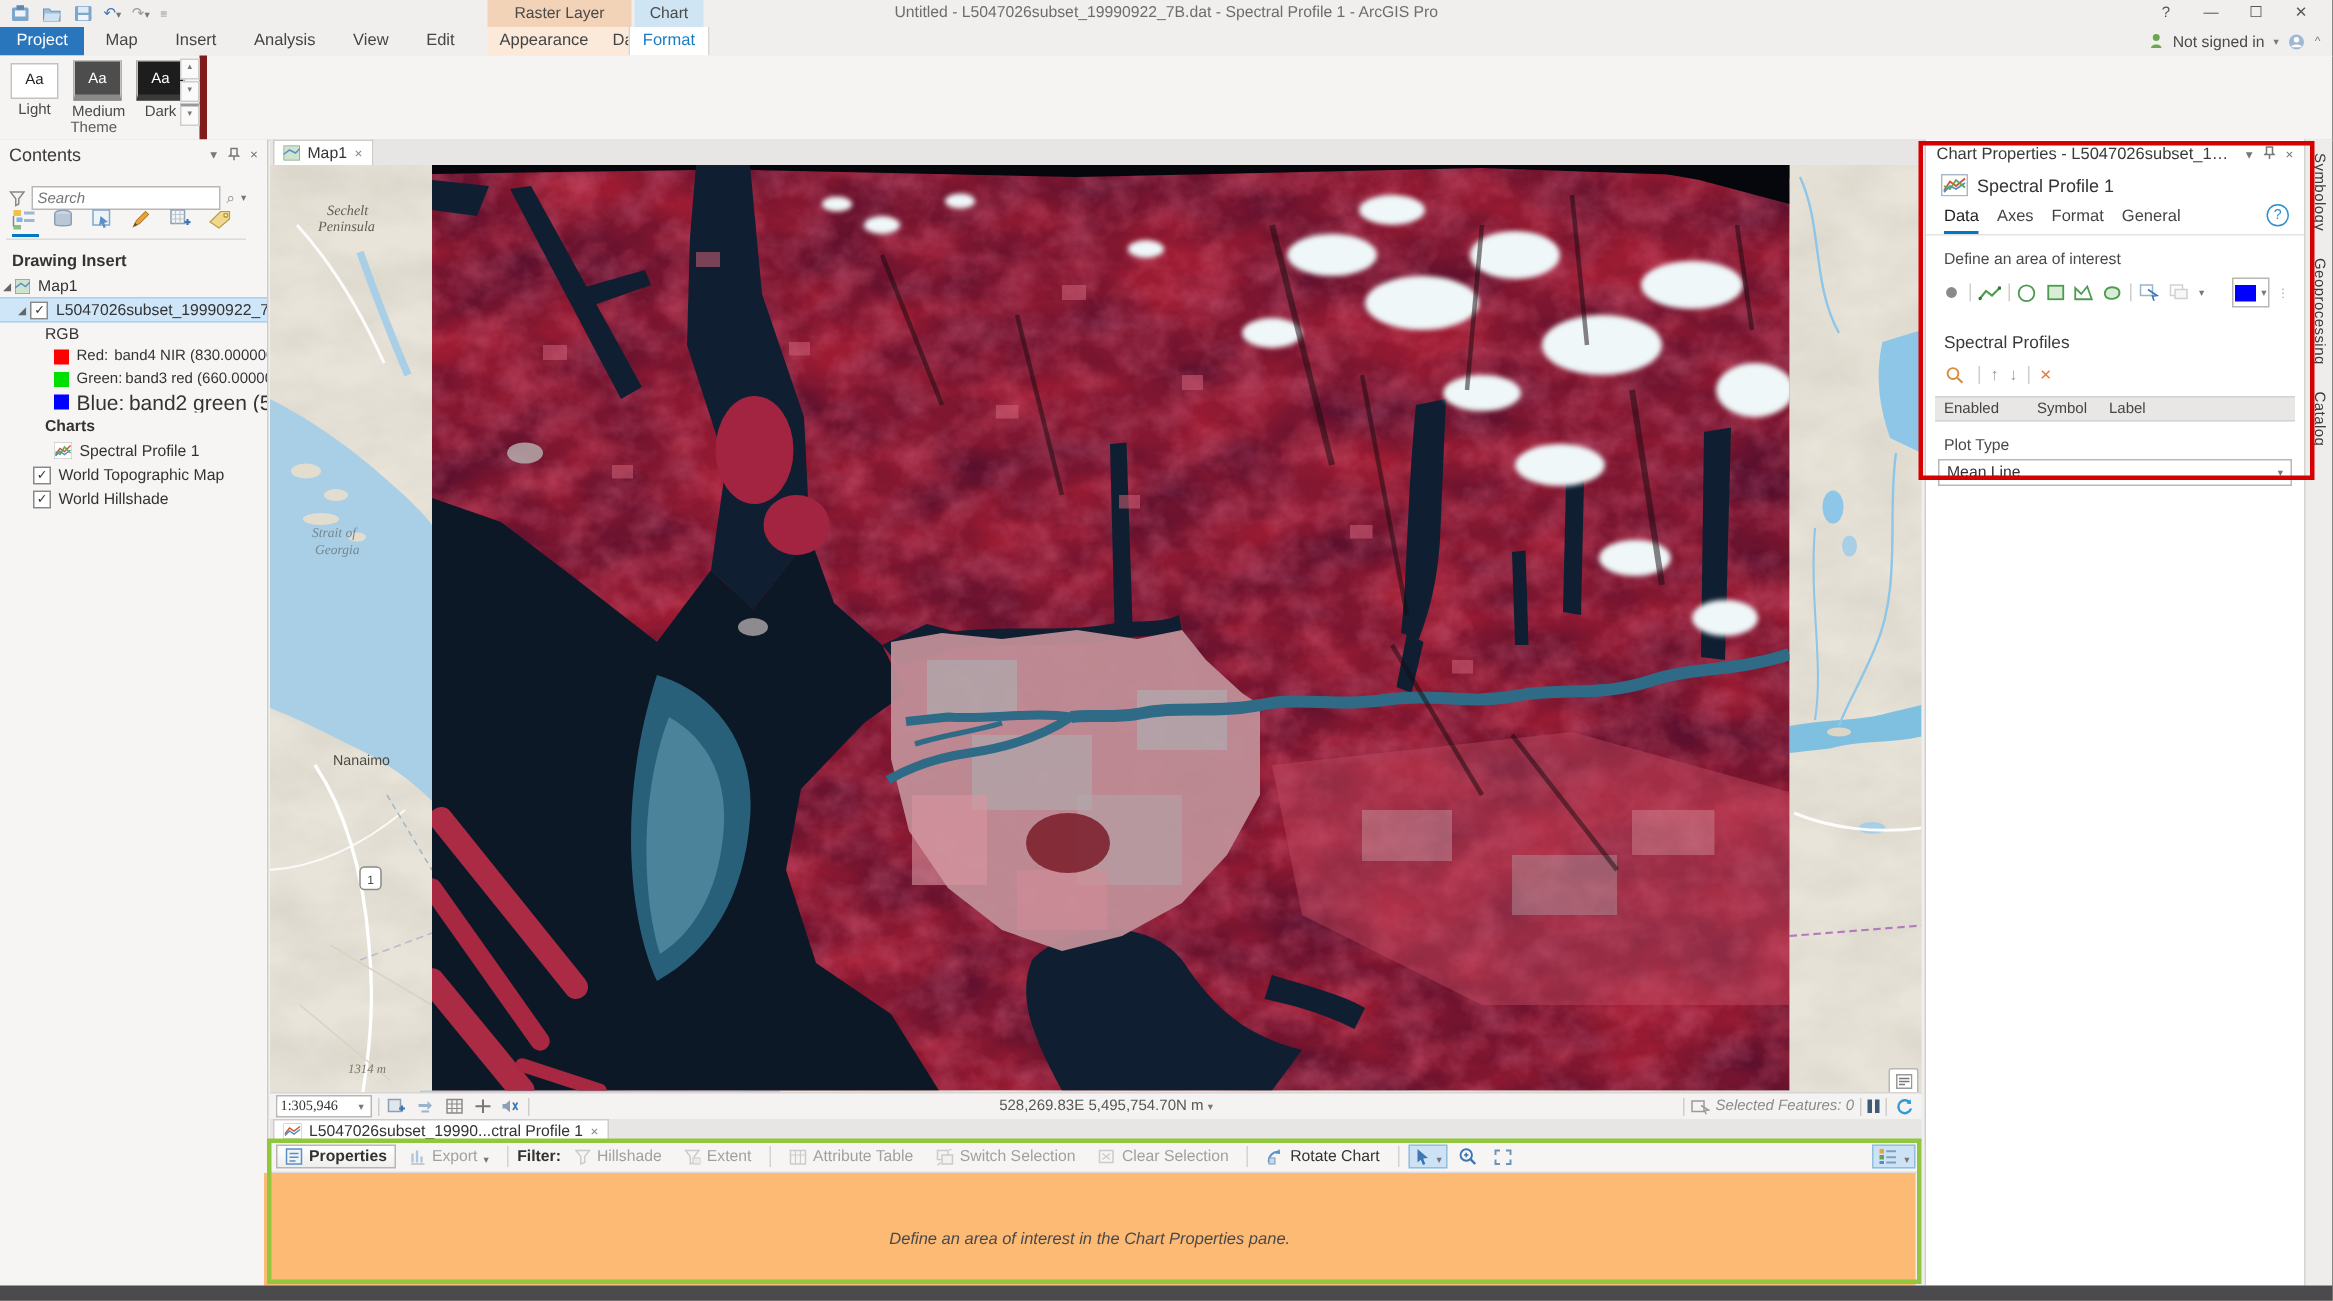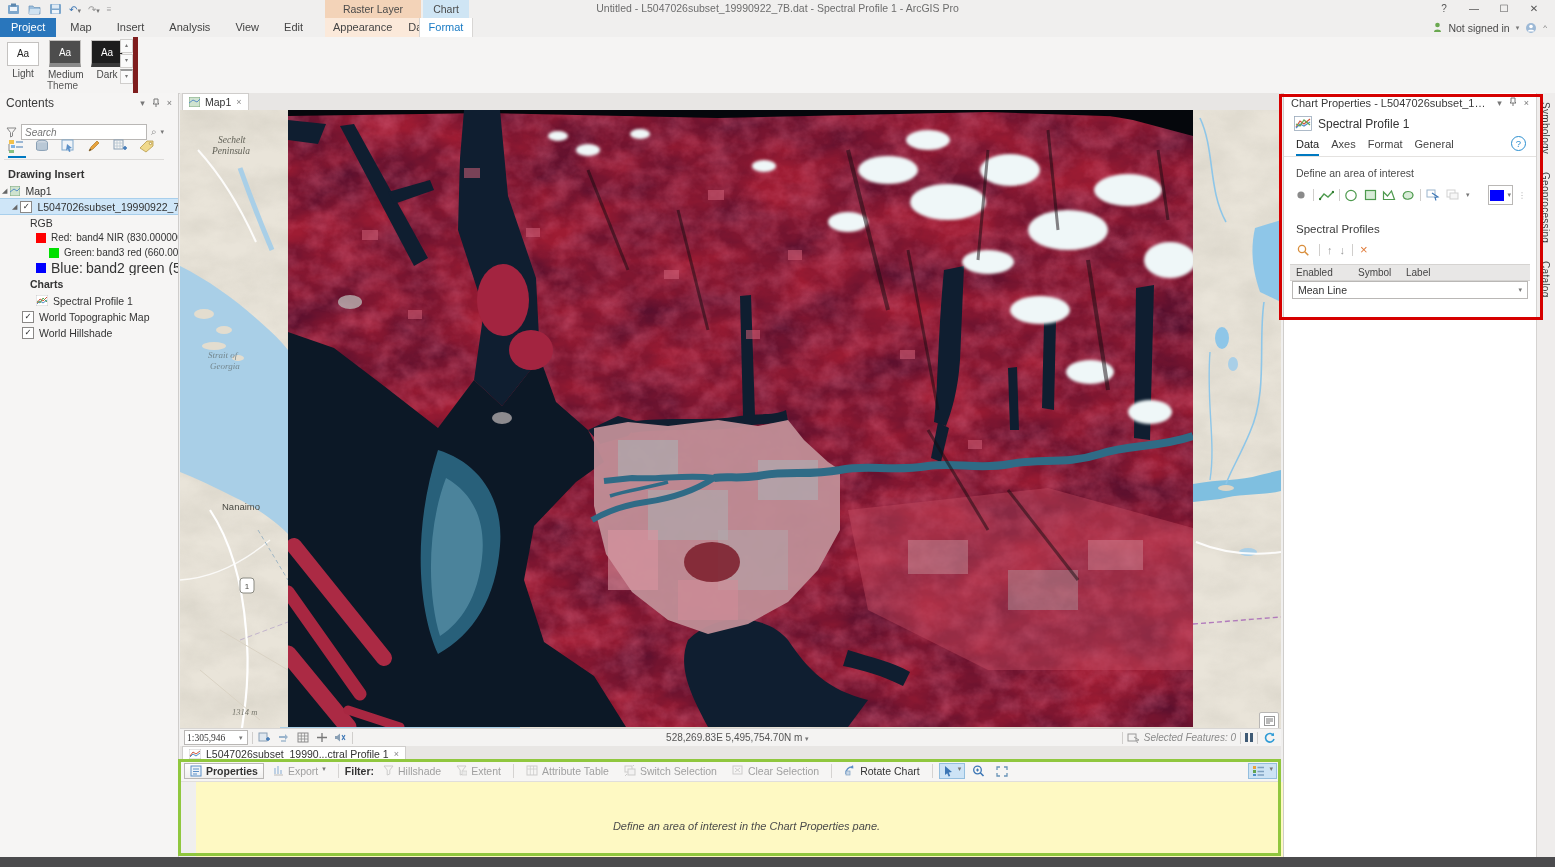--- a/index.html
+++ b/index.html
@@ -60,27 +60,27 @@
   #map-statusbar{left:180px;top:728px;width:1101px;height:18px;background:#f4f3f2;border-top:1px solid #d8d6d4;display:flex;align-items:center;padding:0 4px;gap:4px;box-sizing:border-box;}
   #scalebox{width:62px;height:13px;border:1px solid #b9b7b5;background:#fff;display:flex;align-items:center;}
   #scalebox input{width:50px;border:none;font-size:9.5px;padding:0 2px;color:#333;font-family:Liberation Serif, serif;}
   .sbar-ic{width:15px;height:14px;display:flex;align-items:center;justify-content:center;}
   .vsep{width:1px;height:12px;background:#d0cecc;}
   #coords{flex:1;text-align:center;color:#555;font-size:10px;}
   #map-overflow-btn{left:1259px;top:712px;width:18px;height:16px;background:#fff;border:1px solid #b9b7b5;border-radius:2px;display:flex;align-items:center;justify-content:center;}
   
   #chart-tabstrip{left:180px;top:746px;width:1101px;height:15px;background:#e8e6e4;}
   #chart-toolbar{left:180px;top:761px;width:1101px;height:21px;background:#f6f5f4;border-bottom:1px solid #e0dedc;display:flex;align-items:center;padding:0 4px;gap:3px;box-sizing:border-box;}
-  .tbtn{display:flex;align-items:flex-start;gap:4px;padding:1px 5px;font-size:10.5px;color:#333;border:1px solid transparent;}
+  .tbtn{display:flex;align-items:flex-end;gap:4px;padding:1px 5px;font-size:10.5px;color:#333;border:1px solid transparent;}
   .tbtn.framed{border:1px solid #b9b7b5;background:linear-gradient(#fff,#f0efee);}
   .tbtn.disabled{color:#a0a0a0;}
   .tbtn.disabled svg{opacity:.45;}
   .tsep{width:1px;height:14px;background:#d5d3d1;margin:0 3px;}
   .toolactive{background:#cde3f5;border:1px solid #94bede;}
-  #chart-msg-area{left:196px;top:782px;width:1101px;height:75px;background:#fef9c3;}
+  #chart-msg-area{left:176px;top:782px;width:1101px;height:75px;background:#fdba74;}
   #chart-msg{width:100%;text-align:center;margin-top:38px;font-style:italic;color:#4a4a4a;font-size:11px;}
   
   #cp-panel{left:1283px;top:93px;width:253px;height:764px;background:#fff;border-left:1px solid #cfcdcb;box-sizing:border-box;}
   #cp-hdr{height:19px;display:flex;align-items:center;padding:0 7px;font-size:11px;color:#3a3a3a;white-space:nowrap;overflow:hidden;}
   #cp-sub{display:flex;align-items:center;gap:6px;padding:4px 10px 2px;font-size:12px;color:#333;}
   #cp-tabs{display:flex;gap:12px;padding:5px 12px 0;font-size:11px;color:#444;position:relative;}
   .cp-tab{padding-bottom:4px;}
   .cp-tab.active{border-bottom:2px solid #0079c1;color:#222;}
   #cp-help{position:absolute;right:10px;top:3px;width:13px;height:13px;border:1px solid #2b8fd0;border-radius:50%;color:#2b8fd0;font-size:9.5px;text-align:center;line-height:13px;}
   .cp-divider{height:1px;background:#e4e2e0;margin:0;}
@@ -288,21 +288,21 @@
         <span>L5047026subset_19990922_7B.dat</span>
       </div>
       <div class="trow" style="padding-left:30px;">
         <span>RGB</span>
       </div>
       <div class="trow" style="padding-left:36px;font-size:10px;">
         <span class="chip" style="background:#ff0000;"></span>
         <span style="margin-right:4px;">Red:</span>
         <span>band4 NIR (830.000000 Nanometers)</span>
       </div>
-      <div class="trow" style="padding-left:49px;font-size:10px;">
+      <div class="trow" style="padding-left:36px;font-size:10px;">
         <span class="chip" style="background:#00e000;"></span>
         <span style="margin-right:2px;">Green:</span>
         <span>band3 red (660.000000 Nanometers)</span>
       </div>
       <div class="trow" style="padding-left:36px;font-size:14px;">
         <span class="chip" style="background:#0000ff;"></span>
         <span style="margin-right:3px;">Blue:</span>
         <span>band2 green (560.000000 Nanometers)</span>
       </div>
       <div class="trow" style="padding-left:30px;font-weight:bold;height:17px;">
@@ -795,20 +795,21 @@
       <span style="color:#9a9a9a;">↑</span>
       <span style="color:#9a9a9a;">↓</span>
       <span class="vsep"></span>
       <span style="color:#e07b39;font-size:13px;line-height:10px;">×</span>
     </div>
     <div id="profiles-table-hdr">
       <span style="width:62px;padding-left:6px;">Enabled</span>
       <span style="width:48px;">Symbol</span>
       <span style="flex:1;">Label</span>
     </div>
+    <div id="plot-type-label">Plot Type</div>
     <div id="plot-type-dd">
       <span>Mean Line</span>
       <span class="spacer"></span>
       <span class="glyph-dd">▾</span>
     </div>
   </div>
 
   <div id="dock-strip" class="abs">
     <div class="dock-tab">Symbology</div>
     <div class="dock-tab">Geoprocessing</div>

